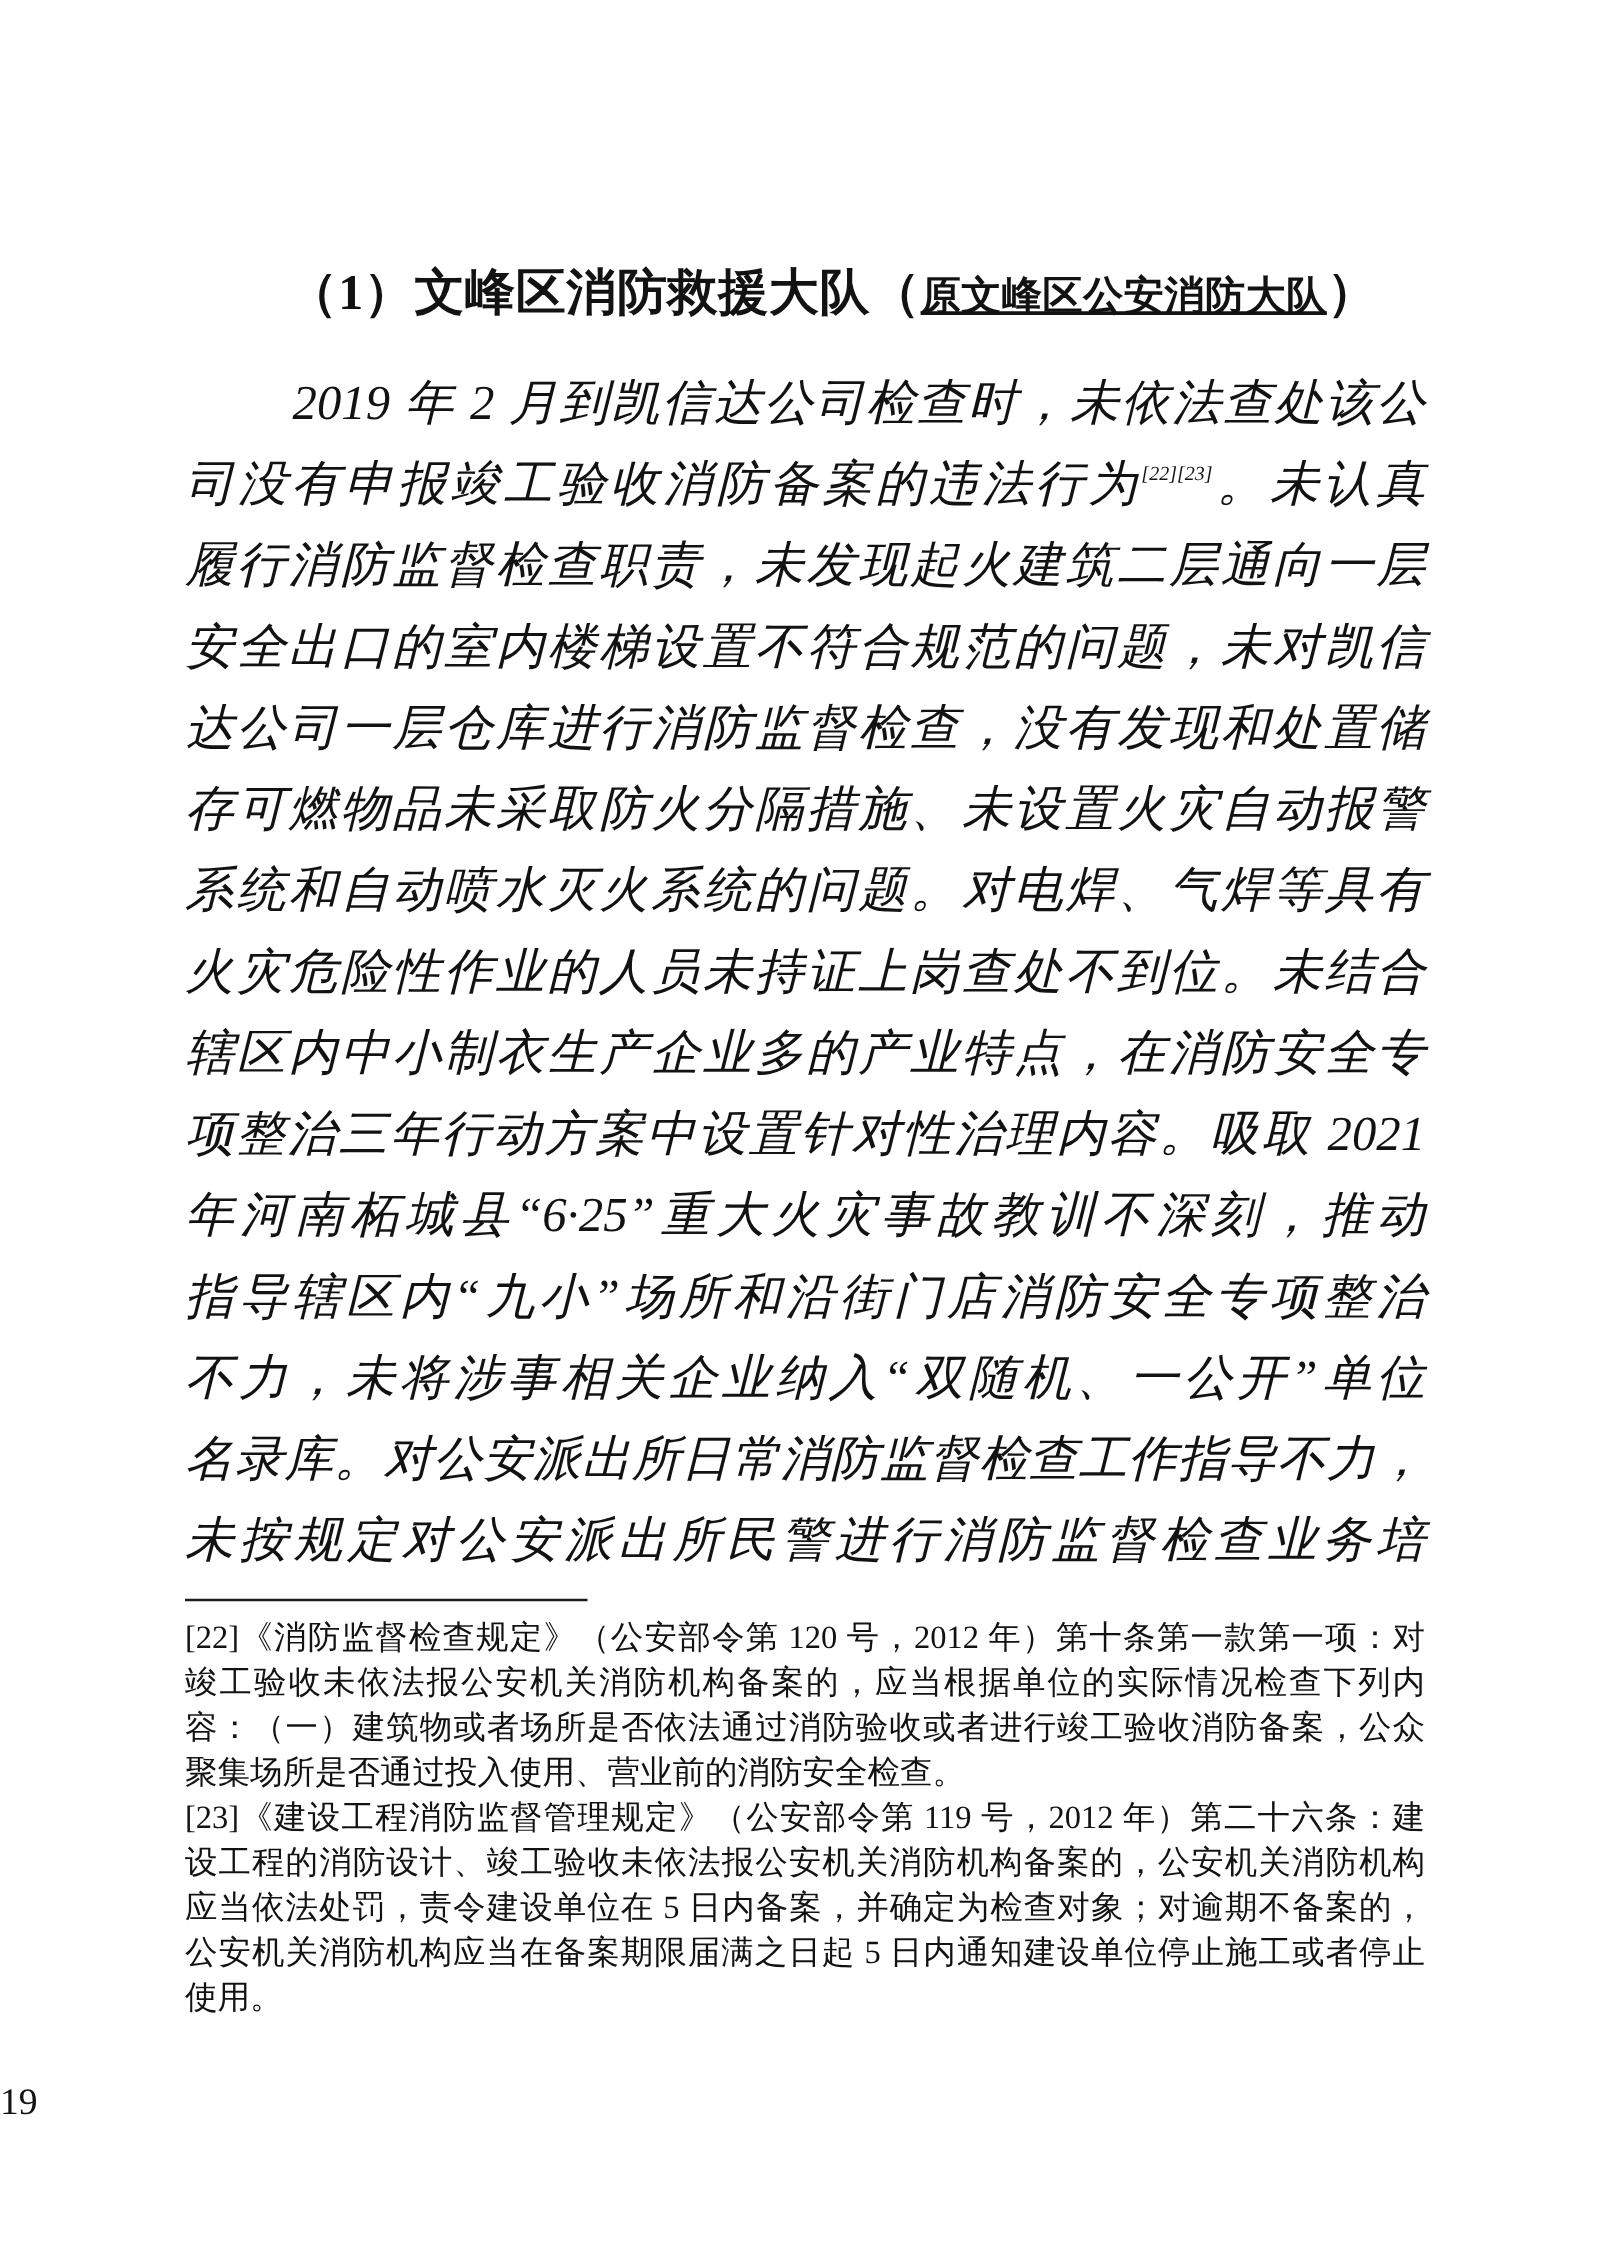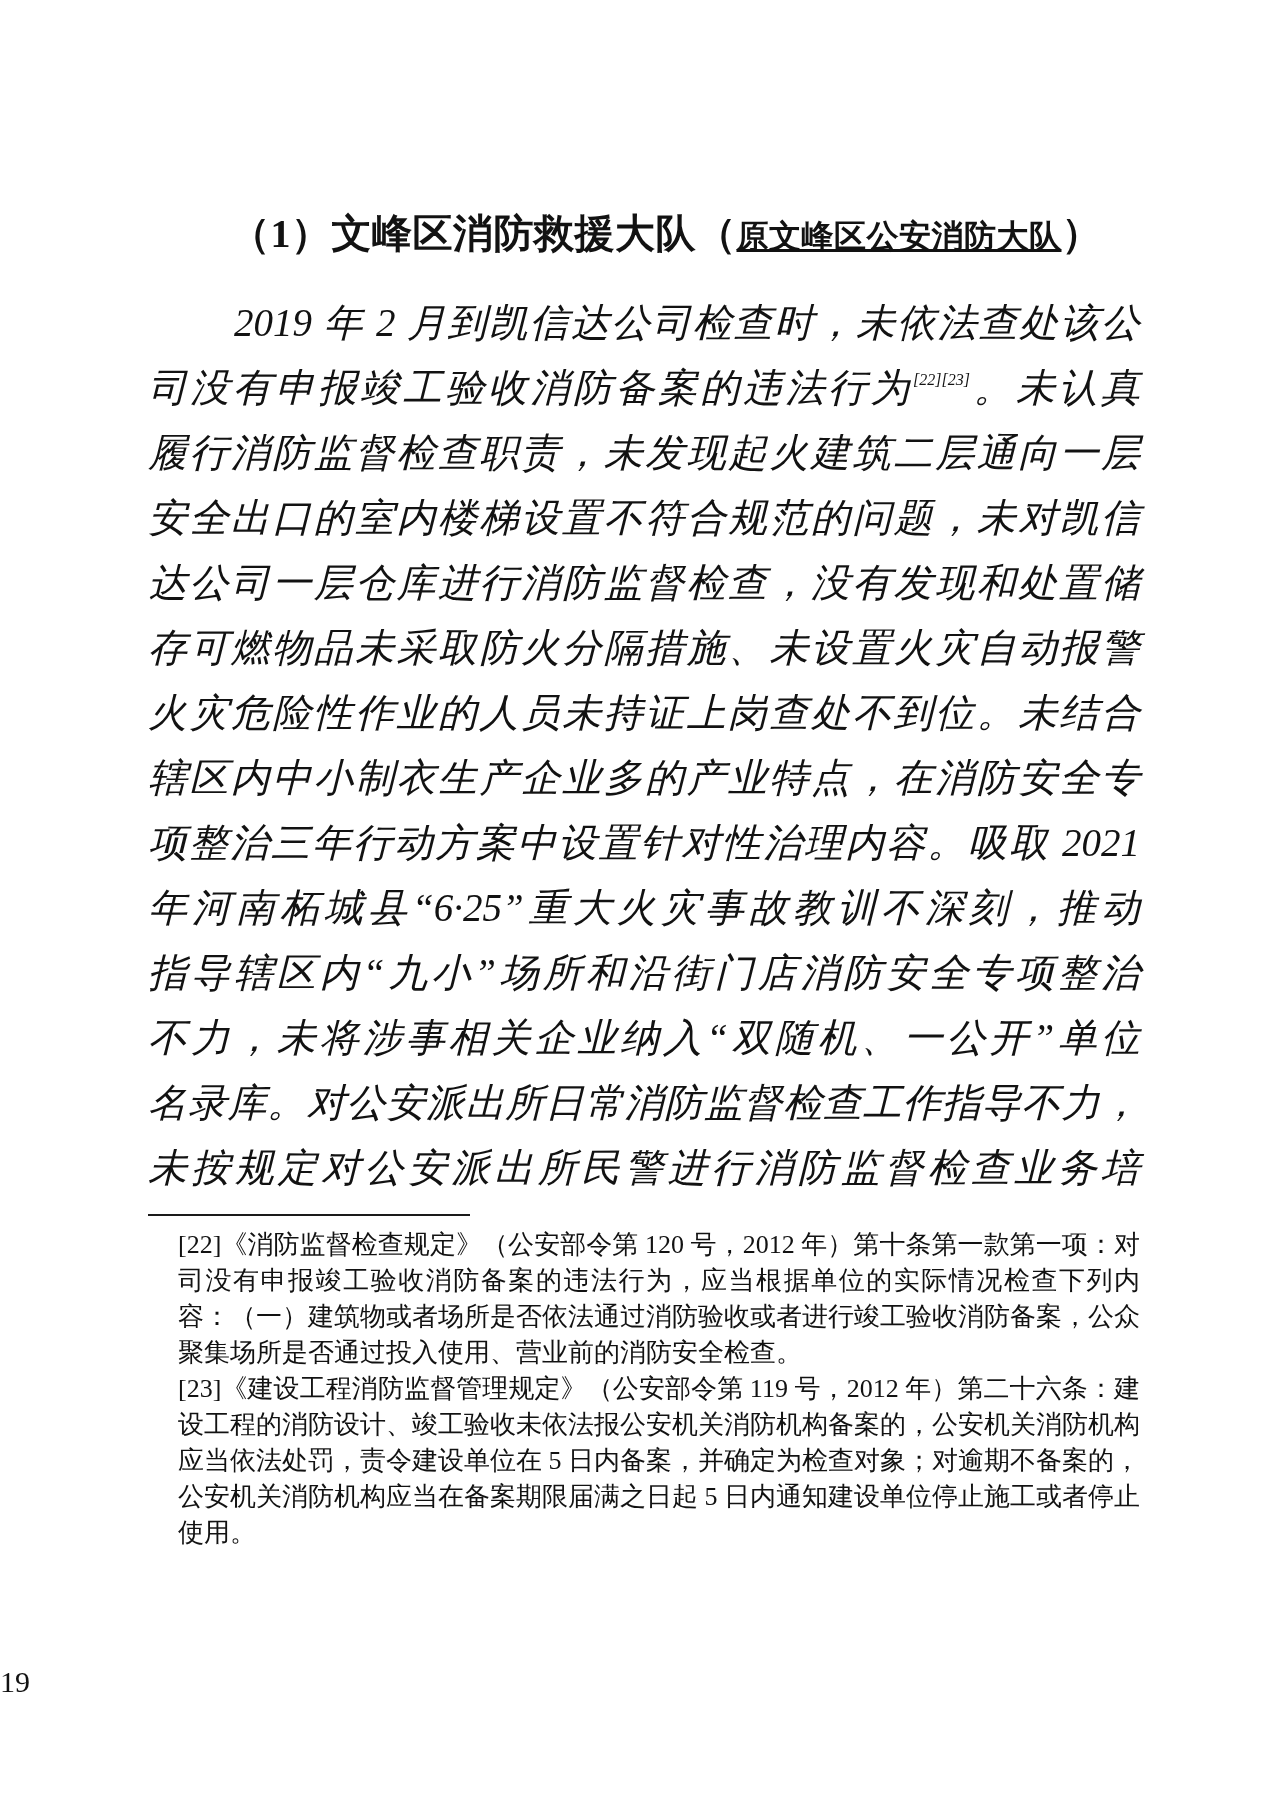--- a/index.html
+++ b/index.html
@@ -57,21 +57,20 @@
     border-top: 2px solid #1a1a1a;
   }
   .footnotes {
     margin-top: 11px;
     font-size: 26px;
   }
   .fnline {
     line-height: 36px;
     text-align: justify;
     text-align-last: justify;
-    margin-left: 30px;
   }
   .fnline.short { text-align-last: left; }
   .page-number {
     position: absolute;
     left: 0;
     right: 0;
     top: 1664px;
     font-size: 30px;
     line-height: 36px;
     color: #121212;
@@ -85,36 +84,37 @@
 
     <h2 class="heading"><span>（1）文峰区消防救援大队（</span><span class="heading-paren">原文峰区公安消防大队</span><span>）</span></h2>
 
     <div class="body-block">
       <div class="bline first"><span>2019 年 2 月到凯信达公司检查时，未依法查处该公</span></div>
       <div class="bline"><span>司没有申报竣工验收消防备案的违法行为</span><sup class="fnref">[22][23]</sup><span>。未认真</span></div>
       <div class="bline"><span>履行消防监督检查职责，未发现起火建筑二层通向一层</span></div>
       <div class="bline"><span>安全出口的室内楼梯设置不符合规范的问题，未对凯信</span></div>
       <div class="bline"><span>达公司一层仓库进行消防监督检查，没有发现和处置储</span></div>
       <div class="bline"><span>存可燃物品未采取防火分隔措施、未设置火灾自动报警</span></div>
+      <div class="bline"><span>系统和自动喷水灭火系统的问题。对电焊、气焊等具有</span></div>
       <div class="bline"><span>火灾危险性作业的人员未持证上岗查处不到位。未结合</span></div>
       <div class="bline"><span>辖区内中小制衣生产企业多的产业特点，在消防安全专</span></div>
       <div class="bline"><span>项整治三年行动方案中设置针对性治理内容。吸取 2021</span></div>
       <div class="bline"><span>年河南柘城县“6·25”重大火灾事故教训不深刻，推动</span></div>
       <div class="bline"><span>指导辖区内“九小”场所和沿街门店消防安全专项整治</span></div>
       <div class="bline"><span>不力，未将涉事相关企业纳入“双随机、一公开”单位</span></div>
       <div class="bline"><span>名录库。对公安派出所日常消防监督检查工作指导不力，</span></div>
       <div class="bline"><span>未按规定对公安派出所民警进行消防监督检查业务培</span></div>
     </div>
 
     <div class="fn-sep"></div>
 
     <div class="footnotes">
       <div>
         <div class="fnline">[22]《消防监督检查规定》（公安部令第 120 号，2012 年）第十条第一款第一项：对</div>
-        <div class="fnline">司没有申报竣工验收消防备案的违法行为，应当根据单位的实际情况检查下列内</div>
+        <div class="fnline">竣工验收未依法报公安机关消防机构备案的，应当根据单位的实际情况检查下列内</div>
         <div class="fnline">容：（一）建筑物或者场所是否依法通过消防验收或者进行竣工验收消防备案，公众</div>
         <div class="fnline short">聚集场所是否通过投入使用、营业前的消防安全检查。</div>
       </div>
       <div>
         <div class="fnline">[23]《建设工程消防监督管理规定》（公安部令第 119 号，2012 年）第二十六条：建</div>
         <div class="fnline">设工程的消防设计、竣工验收未依法报公安机关消防机构备案的，公安机关消防机构</div>
         <div class="fnline">应当依法处罚，责令建设单位在 5 日内备案，并确定为检查对象；对逾期不备案的，</div>
         <div class="fnline">公安机关消防机构应当在备案期限届满之日起 5 日内通知建设单位停止施工或者停止</div>
         <div class="fnline short">使用。</div>
       </div>

